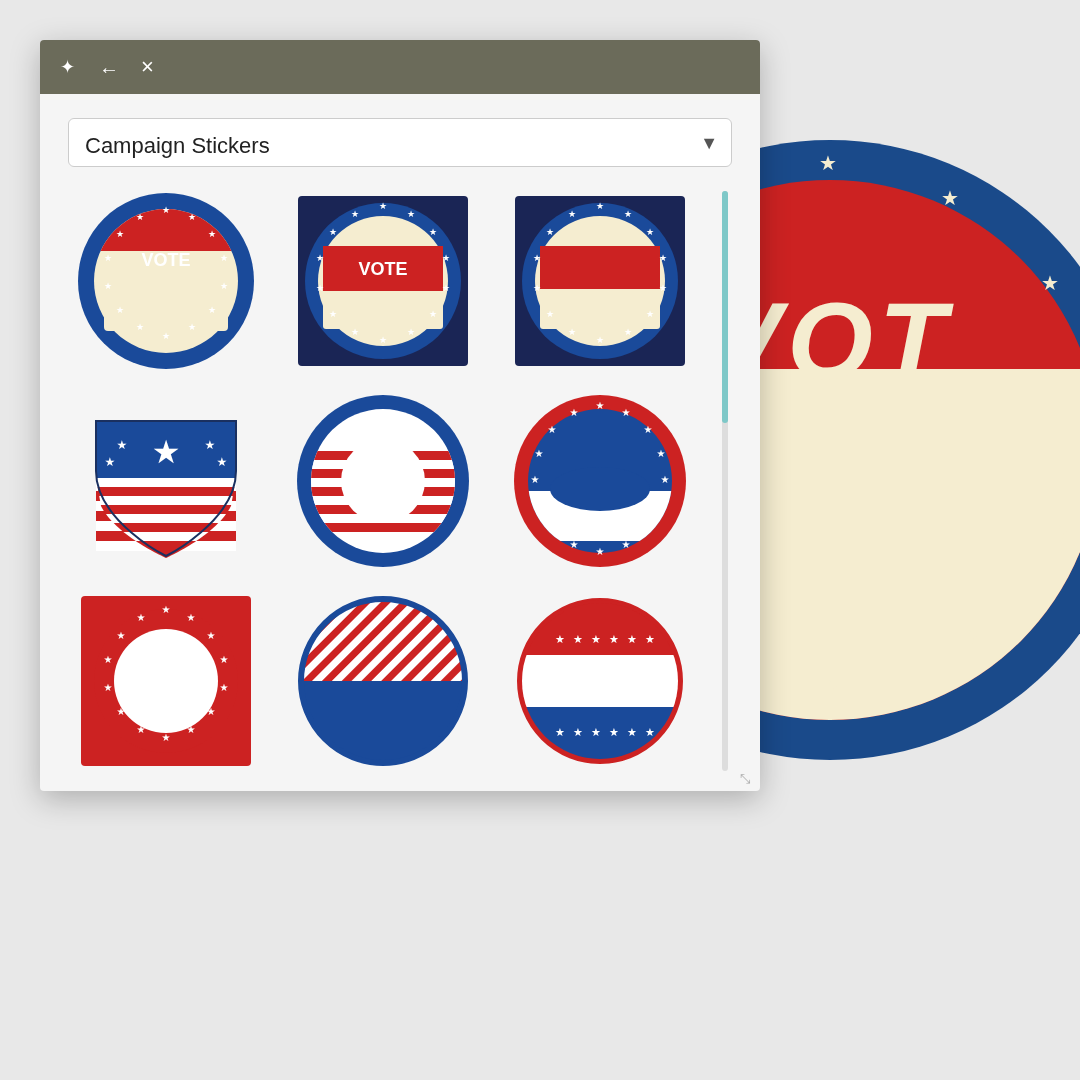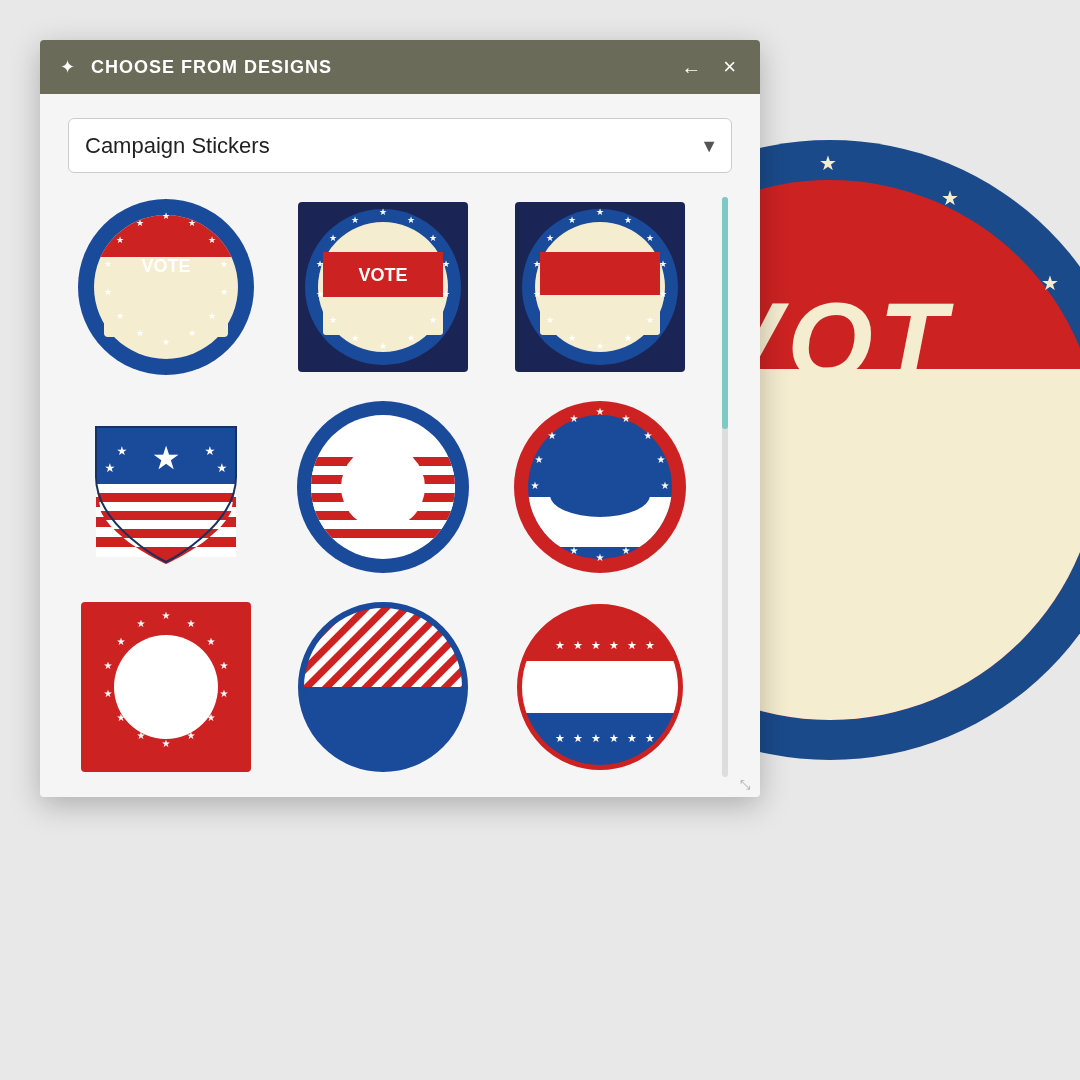--- a/index.html
+++ b/index.html
@@ -113,21 +113,21 @@
       padding: 24px 28px 20px 28px;
     }
 
     
     .dropdown-wrapper {
       position: relative;
       margin-bottom: 24px;
     }
     .dropdown {
       width: 100%;
-      padding: 14px 40px 14px 16px;
+      padding: 14px 40px 8px 16px;
       font-size: 22px;
       border: 1.5px solid #ccc;
       border-radius: 6px;
       background: white;
       appearance: none;
       cursor: pointer;
       color: #222;
     }
     .dropdown-arrow {
       position: absolute;
@@ -215,21 +215,20 @@
       <text x="88" y="148" text-anchor="middle">★</text>
       <text x="188" y="62" text-anchor="middle">★</text>
     </g>
   </svg>
 </div>
 
 <div class="dialog">
 
   <div class="dialog-header">
     <span class="dialog-title-icon">✦</span>
-    <span class="dialog-title">CHOOSE FROM DESIGNS</span>
     <button class="dialog-nav-btn">←</button>
     <button class="dialog-close-btn">×</button>
   </div>
 
   <div class="dialog-body">
 
     <div class="dropdown-wrapper">
       <select class="dropdown">
         <option>Campaign Stickers</option>
         <option>Election Badges</option>

